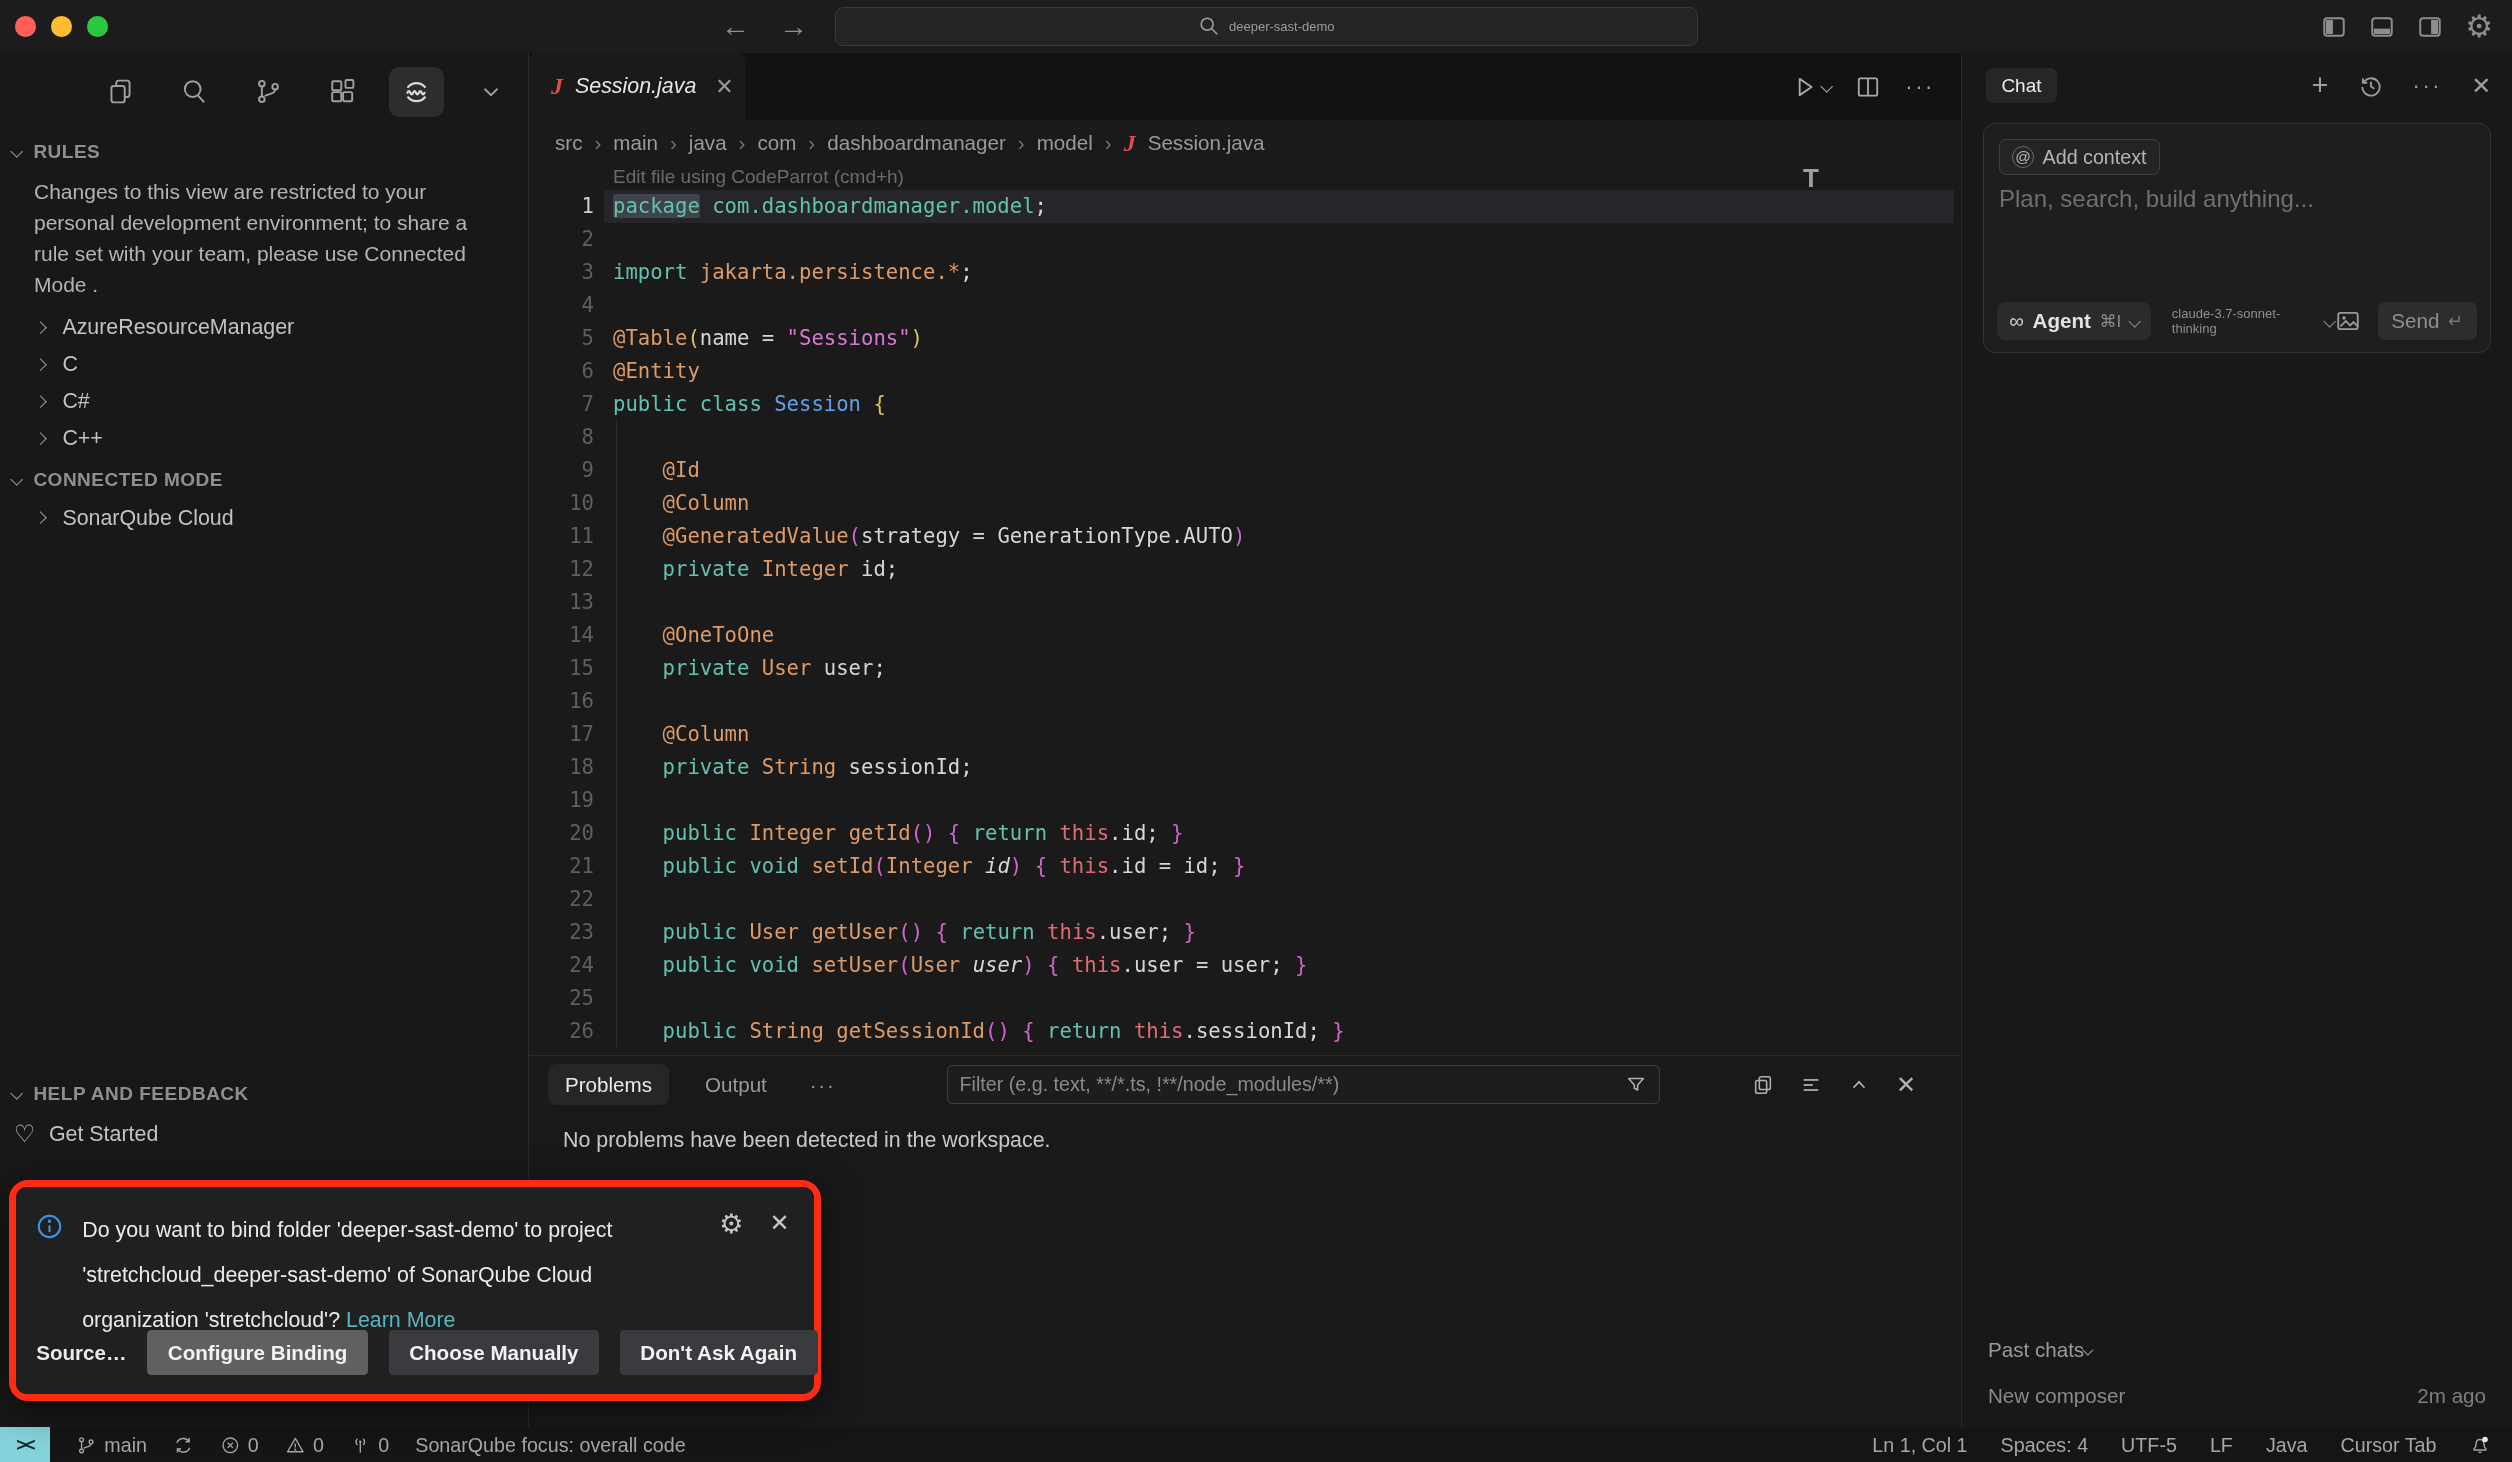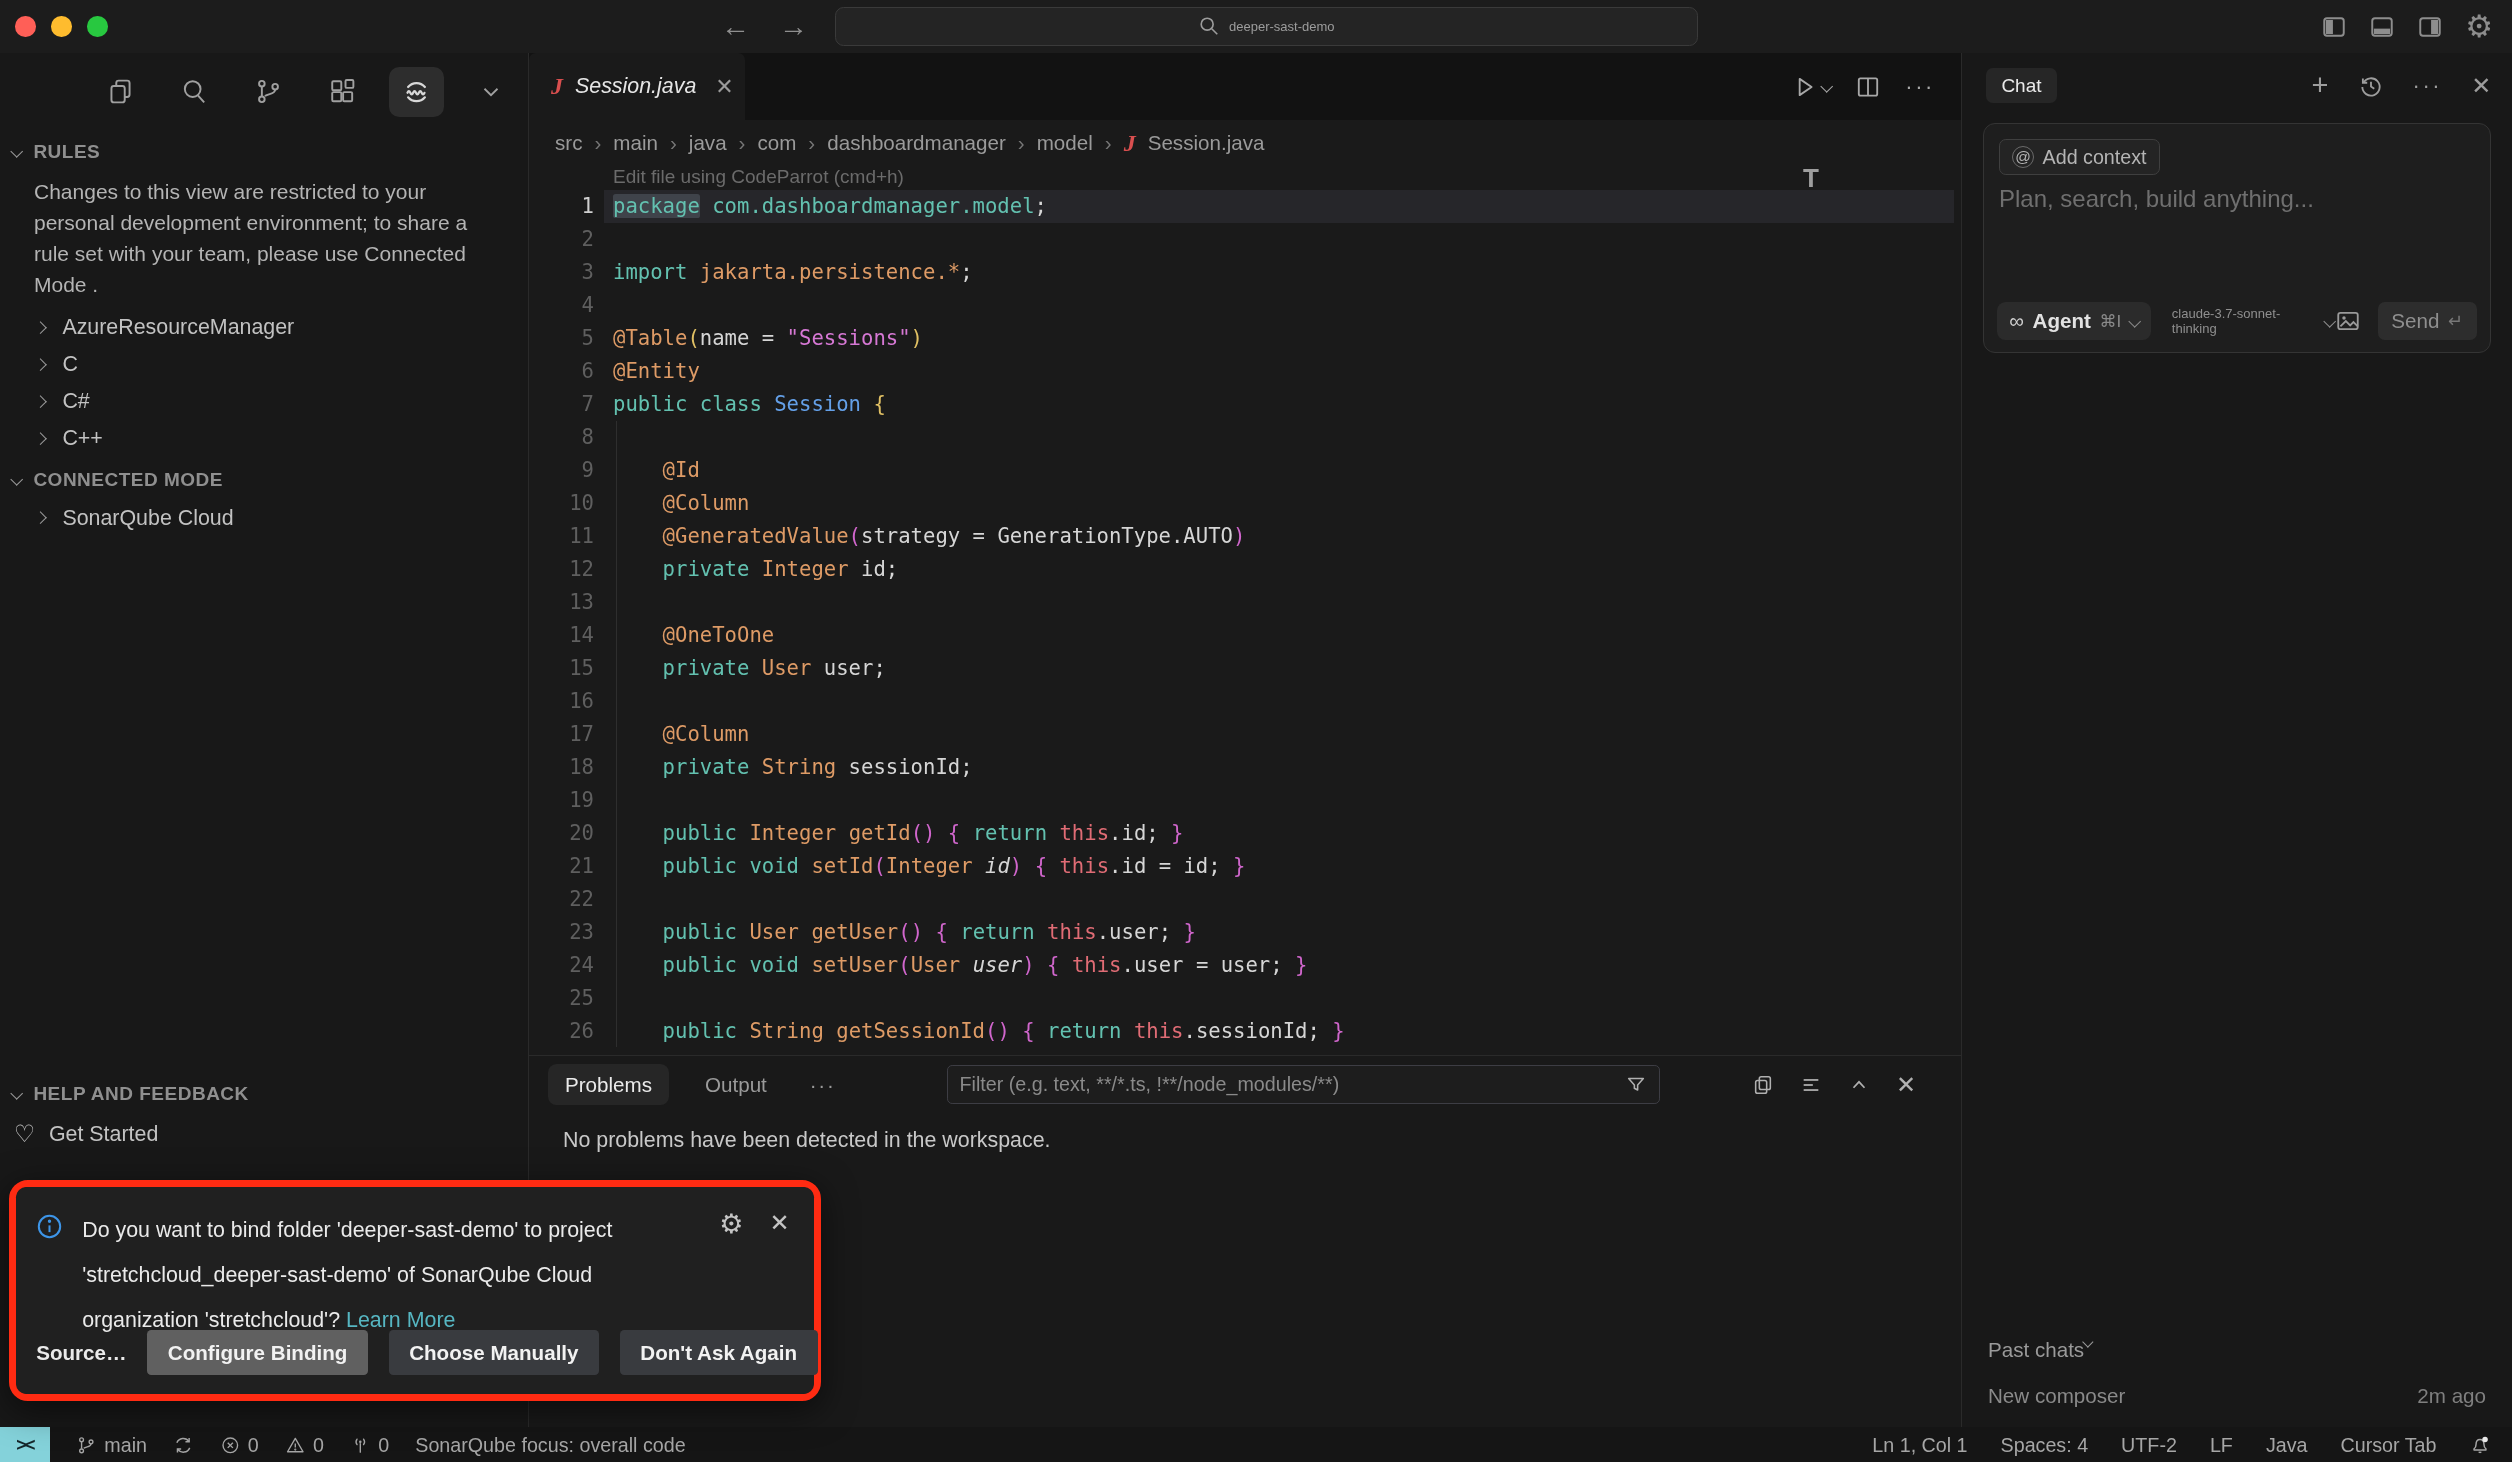--- a/index.html
+++ b/index.html
@@ -79,21 +79,21 @@
   .ctx-chip { display:inline-flex; align-items:center; gap:8.6px; border:0.9px solid #3f3f3f; background:#242424; border-radius:6.9px; padding:5.1px 12px; color:#b5b5b5; font-size:19.7px; }
   .chat-ph { margin-top:10px; color:#6f6f6f; font-size:24px; }
   .chat-bottom { position:absolute; left:13.7px; right:13.7px; bottom:12px; display:flex; align-items:center; }
   .agent-pill { display:flex; align-items:center; gap:8.6px; background:#2b2b2b; border-radius:8.6px; padding:6.9px 12px; }
   .agent-pill .inf { color:#cfcfcf; font-size:20.6px; }
   .agent-pill .lbl { color:#e2e2e2; font-size:20.6px; font-weight:bold; }
   .agent-pill .kbd { color:#8a8a8a; font-size:17px; }
   .model-sel { display:flex; align-items:center; gap:8.6px; margin-left:20.6px; color:#8f8f8f; font-size:13px; }
   .send-btn { margin-left:17px; background:#2d2d2d; border-radius:6.9px; padding:6.9px 13.7px; color:#8f8f8f; font-size:20.6px; display:flex; gap:8.6px; align-items:center; }
   .chat-foot { position:absolute; left:26px; right:26px; bottom:0; }
-  .past-row { display:flex; gap:0; color:#9a9a9a; font-size:20.6px; margin-bottom:22px; }
+  .past-row { display:flex; align-items:center; gap:0; color:#9a9a9a; font-size:20.6px; margin-bottom:22px; }
   .composer-row { display:flex; align-items:center; color:#8a8a8a; font-size:20.6px; margin-bottom:19px; }
   .composer-row .time { margin-left:auto; color:#7f7f7f; }
 
   
   .statusbar { position:absolute; left:0; right:0; bottom:0; height:36px; background:#151515; display:flex; align-items:center; font-size:19.7px; color:#a6a6a6; }
   .remote-box { width:50px; height:36px; background:#84d2da; color:#15262a; display:flex; align-items:center; justify-content:center; font-weight:bold; font-size:18px; letter-spacing:-1.7px; flex:none; }
   .sb-item { display:flex; align-items:center; gap:7.7px; margin-left:26px; }
   .sb-right { margin-left:auto; display:flex; align-items:center; gap:33px; padding-right:20.6px; }
   .sb-right .sb-item { margin-left:0; }
 
@@ -484,21 +484,21 @@
         </span>
         <span>0</span>
       </div>
       <div class="sb-item">
         <span>SonarQube focus: overall code</span>
       </div>
     </div>
   <div class="sb-right" id="sb-right">
   <div class="sb-item">Ln 1, Col 1</div>
       <div class="sb-item">Spaces: 4</div>
-      <div class="sb-item">UTF-2</div>
+      <div class="sb-item">UTF-5</div>
       <div class="sb-item">LF</div>
       <div class="sb-item">Java</div>
       <div class="sb-item">Cursor Tab</div>
       <span>
         <svg width="22" height="22" viewBox="0 0 24 24" fill="none" stroke="currentColor" stroke-width="1.6" stroke-linejoin="round">
           <path d="M5.5 17.5h13v-1.2c-1.6-1.1-2.2-2.8-2.2-5 0-3.2-1.6-5.3-4.3-5.3s-4.3 2.1-4.3 5.3c0 2.2-.6 3.9-2.2 5z"></path>
           <path d="M10.5 20h3"></path>
           <circle cx="17.5" cy="6" r="3" fill="#e8e8e8" stroke="none"></circle>
         </svg>
       </span>

